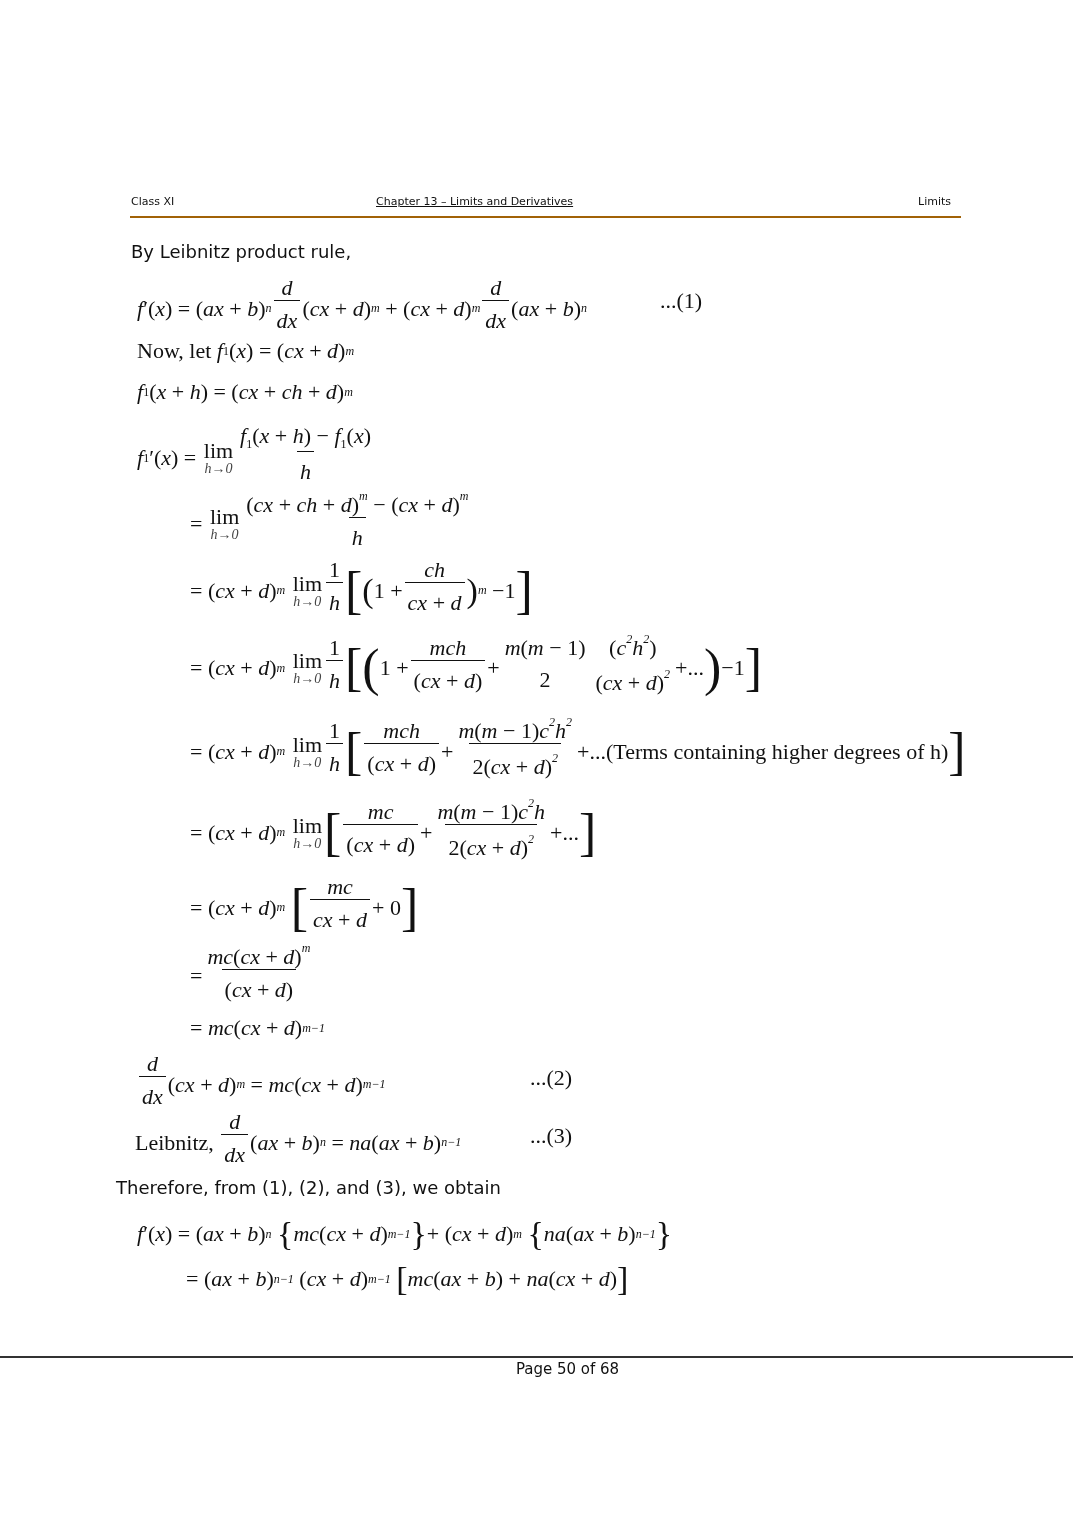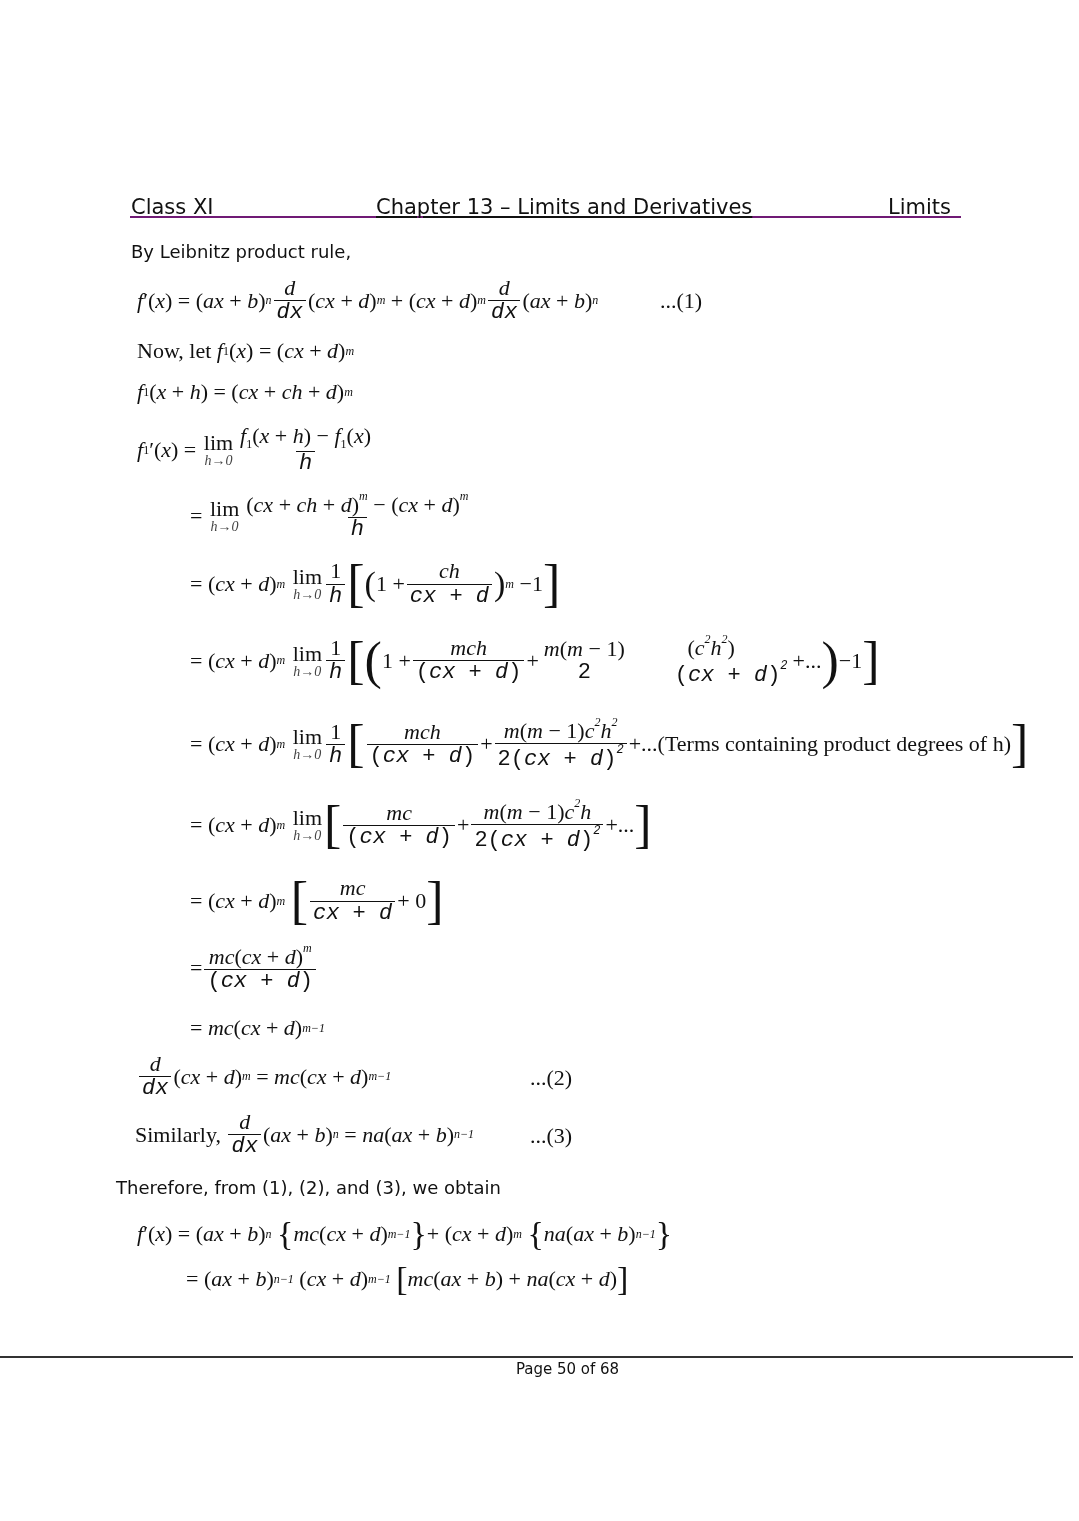--- a/index.html
+++ b/index.html
@@ -1,33 +1,33 @@
 <!DOCTYPE html>
 <html><head>
 <meta charset="utf-8">
 <style>
   html, body { margin: 0; padding: 0; background: #ffffff; }
   body { width: 1079px; height: 1521px; position: relative; overflow: hidden; color: #111; }
 
   .header {
     position: absolute; left: 130px; top: 194px; width: 831px; height: 22px;
-    border-bottom: 2px solid #701a75;
-    font-family: "DejaVu Sans", sans-serif; font-size: 21px;
+    border-bottom: 2px solid #a16207;
+    font-family: "DejaVu Sans", sans-serif; font-size: 11px;
   }
   .header .left { position: absolute; left: 1px; top: 1px; }
   .header .center { position: absolute; left: 246px; top: 1px; text-decoration: underline; }
   .header .right { position: absolute; right: 10px; top: 1px; }
 
   .para { position: absolute; font-family: "DejaVu Sans", sans-serif; font-size: 18px; text-align: right; }
 
   .eq { position: absolute; font-family: "Liberation Serif", serif; font-size: 22px; white-space: nowrap; display: flex; align-items: center; }
   .eq i { font-style: italic; }
   .frac { display: inline-flex; flex-direction: column; align-items: center; vertical-align: middle; margin: 0 2px; }
   .frac .num { padding: 0 3px; line-height: 1.1; }
-  .frac .den { padding: 0 3px; line-height: 1.1; border-top: 1.3px solid #111; font-family: Liberation Mono, monospace; }
+  .frac .den { padding: 8px 3px; line-height: 1.1; border-top: 1.3px solid #111; }
   .sup { font-size: 12px; vertical-align: 12px; font-style: italic; }
   .sub { font-size: 12px; vertical-align: -5px; }
   .lim { display: inline-flex; flex-direction: column; align-items: center; vertical-align: middle; margin: 0 2px; }
   .lim .lt { line-height: 1; }
   .lim .lb { font-size: 14px; font-style: italic; color: #444; line-height: 1; }
   .big { font-size: 34px; line-height: 1; }
   .huge { font-size: 52px; line-height: 1; font-weight: 100; }
   .tag { position: absolute; font-family: "Liberation Serif", serif; font-size: 22px; }
 
   .footer-line { position: absolute; left: 0; top: 1356px; width: 1073px; height: 0; border-top: 2px solid #333; }
@@ -122,21 +122,21 @@
   <span class="frac">
       <span class="num"><i>mch</i></span>
       <span class="den">(<i>cx</i>&nbsp;+&nbsp;<i>d</i>)</span>
     </span>+
   <span class="frac">
       <span class="num"><i>m</i>(<i>m</i>&nbsp;−&nbsp;1)</span>
       <span class="den" style="border-top:none;">2</span>
     </span>
   <span class="frac">
       <span class="num">(<i>c</i><span class="sup">2</span><i>h</i><span class="sup">2</span>)</span>
-      <span class="den" style="border-top:none;margin-left:40px;">(<i>cx</i>&nbsp;+&nbsp;<i>d</i>)<span class="sup">2</span></span>
+      <span class="den" style="border-top:none;">(<i>cx</i>&nbsp;+&nbsp;<i>d</i>)<span class="sup">2</span></span>
     </span>
   +...<span class="huge">)</span>−1<span class="huge">]</span>
 </div>
 
 <div class="eq" style="left:190px; top:716px;">
   =&nbsp;(<i>cx</i>&nbsp;+&nbsp;<i>d</i>)<span class="sup">m</span>&nbsp;
   <span class="lim">
       <span class="lt">lim</span>
       <span class="lb">h→0</span>
     </span>
@@ -146,21 +146,21 @@
     </span>
   <span class="huge">[</span>
   <span class="frac">
       <span class="num"><i>mch</i></span>
       <span class="den">(<i>cx</i>&nbsp;+&nbsp;<i>d</i>)</span>
     </span>+
   <span class="frac">
       <span class="num"><i>m</i>(<i>m</i>&nbsp;−&nbsp;1)<i>c</i><span class="sup">2</span><i>h</i><span class="sup">2</span></span>
       <span class="den">2(<i>cx</i>&nbsp;+&nbsp;<i>d</i>)<span class="sup">2</span></span>
     </span>
-  +...<span>(Terms containing product degrees of h)</span><span class="huge">]</span>
+  +...<span>(Terms containing higher degrees of h)</span><span class="huge">]</span>
 </div>
 
 <div class="eq" style="left:190px; top:797px;">
   =&nbsp;(<i>cx</i>&nbsp;+&nbsp;<i>d</i>)<span class="sup">m</span>&nbsp;
   <span class="lim">
       <span class="lt">lim</span>
       <span class="lb">h→0</span>
     </span>
   <span class="huge">[</span>
   <span class="frac">
@@ -197,21 +197,21 @@
 <div class="eq" style="left:137px; top:1052px;">
   <span class="frac">
       <span class="num"><i>d</i></span>
       <span class="den"><i>dx</i></span>
     </span>
   (<i>cx</i>&nbsp;+&nbsp;<i>d</i>)<span class="sup">m</span>&nbsp;=&nbsp;<i>mc</i>(<i>cx</i>&nbsp;+&nbsp;<i>d</i>)<span class="sup">m−1</span>
 </div>
 <div class="tag" style="left:530px; top:1065px;">...(2)</div>
 
 <div class="eq" style="left:135px; top:1110px;">
-  <span>Similarly,</span>&nbsp;
+  <span>Leibnitz,</span>&nbsp;
   <span class="frac">
       <span class="num"><i>d</i></span>
       <span class="den"><i>dx</i></span>
     </span>
   (<i>ax</i>&nbsp;+&nbsp;<i>b</i>)<span class="sup">n</span>&nbsp;=&nbsp;<i>na</i>(<i>ax</i>&nbsp;+&nbsp;<i>b</i>)<span class="sup">n−1</span>
 </div>
 <div class="tag" style="left:530px; top:1123px;">...(3)</div>
 
 <div class="para" style="left:116px; top:1177px;">Therefore, from (1), (2), and (3), we obtain</div>
 

